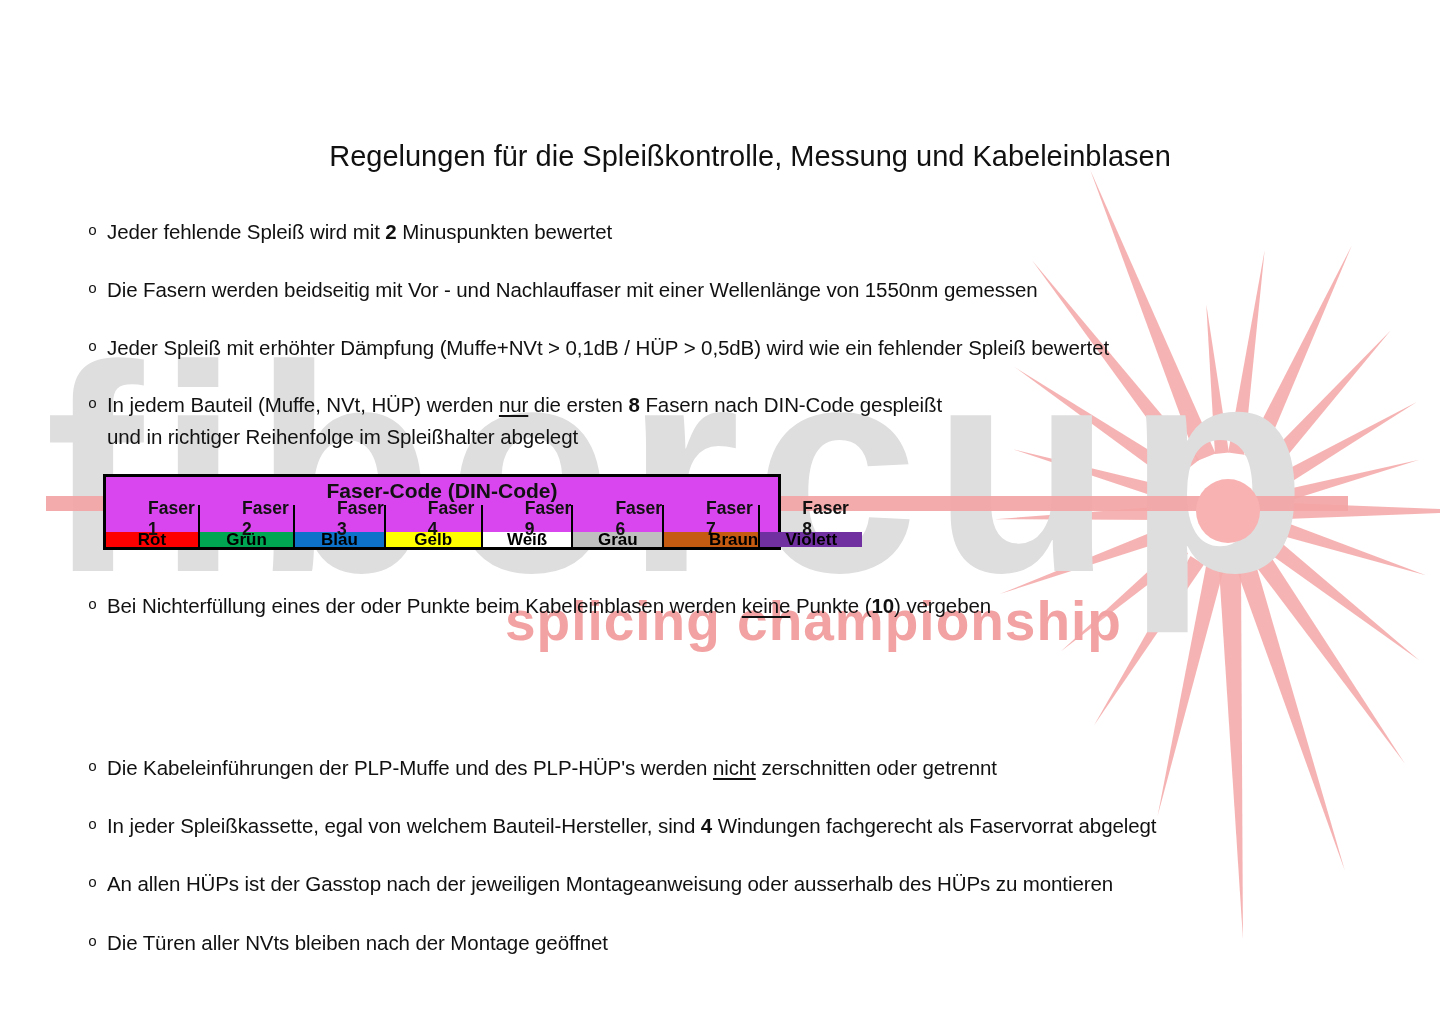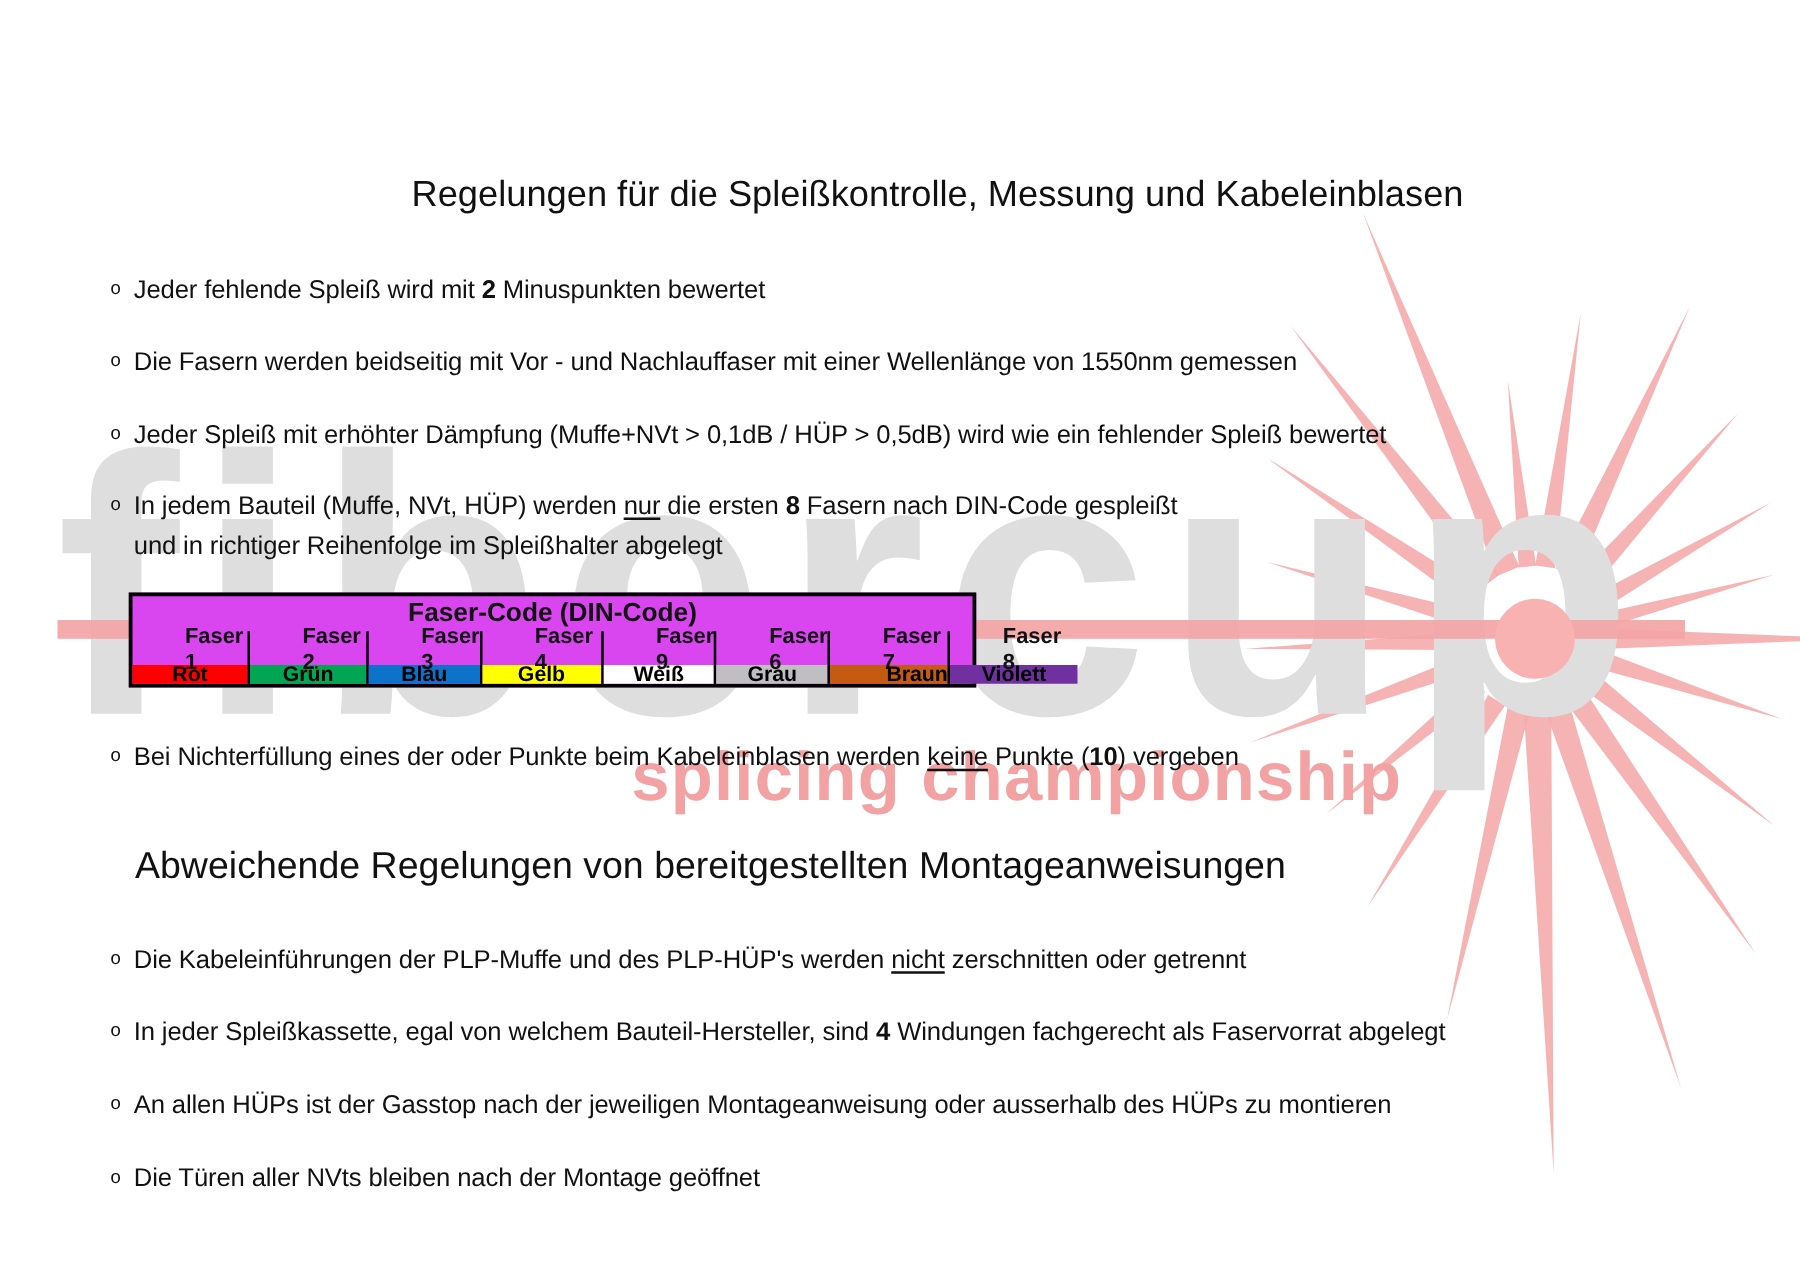--- a/index.html
+++ b/index.html
@@ -190,15 +190,14 @@
           <div class="ft-h">Faser 7</div>
           <div class="ft-c" style="background: rgb(197, 90, 17); color: rgb(0, 0, 0); padding-left: 45px;">Braun</div>
         </div>
         <div class="ft-col" style="flex: 0 0 104px;">
           <div class="ft-h">Faser 8</div>
           <div class="ft-c" style="background: rgb(112, 48, 160); color: rgb(0, 0, 0);">Violett</div>
         </div>
       </div>
   </div>
 
-  <h2 class="subtitle">Abweichende Regelungen von bereitgestellten Montageanweisungen</h2>
 
 </div>
 
 </body></html>

